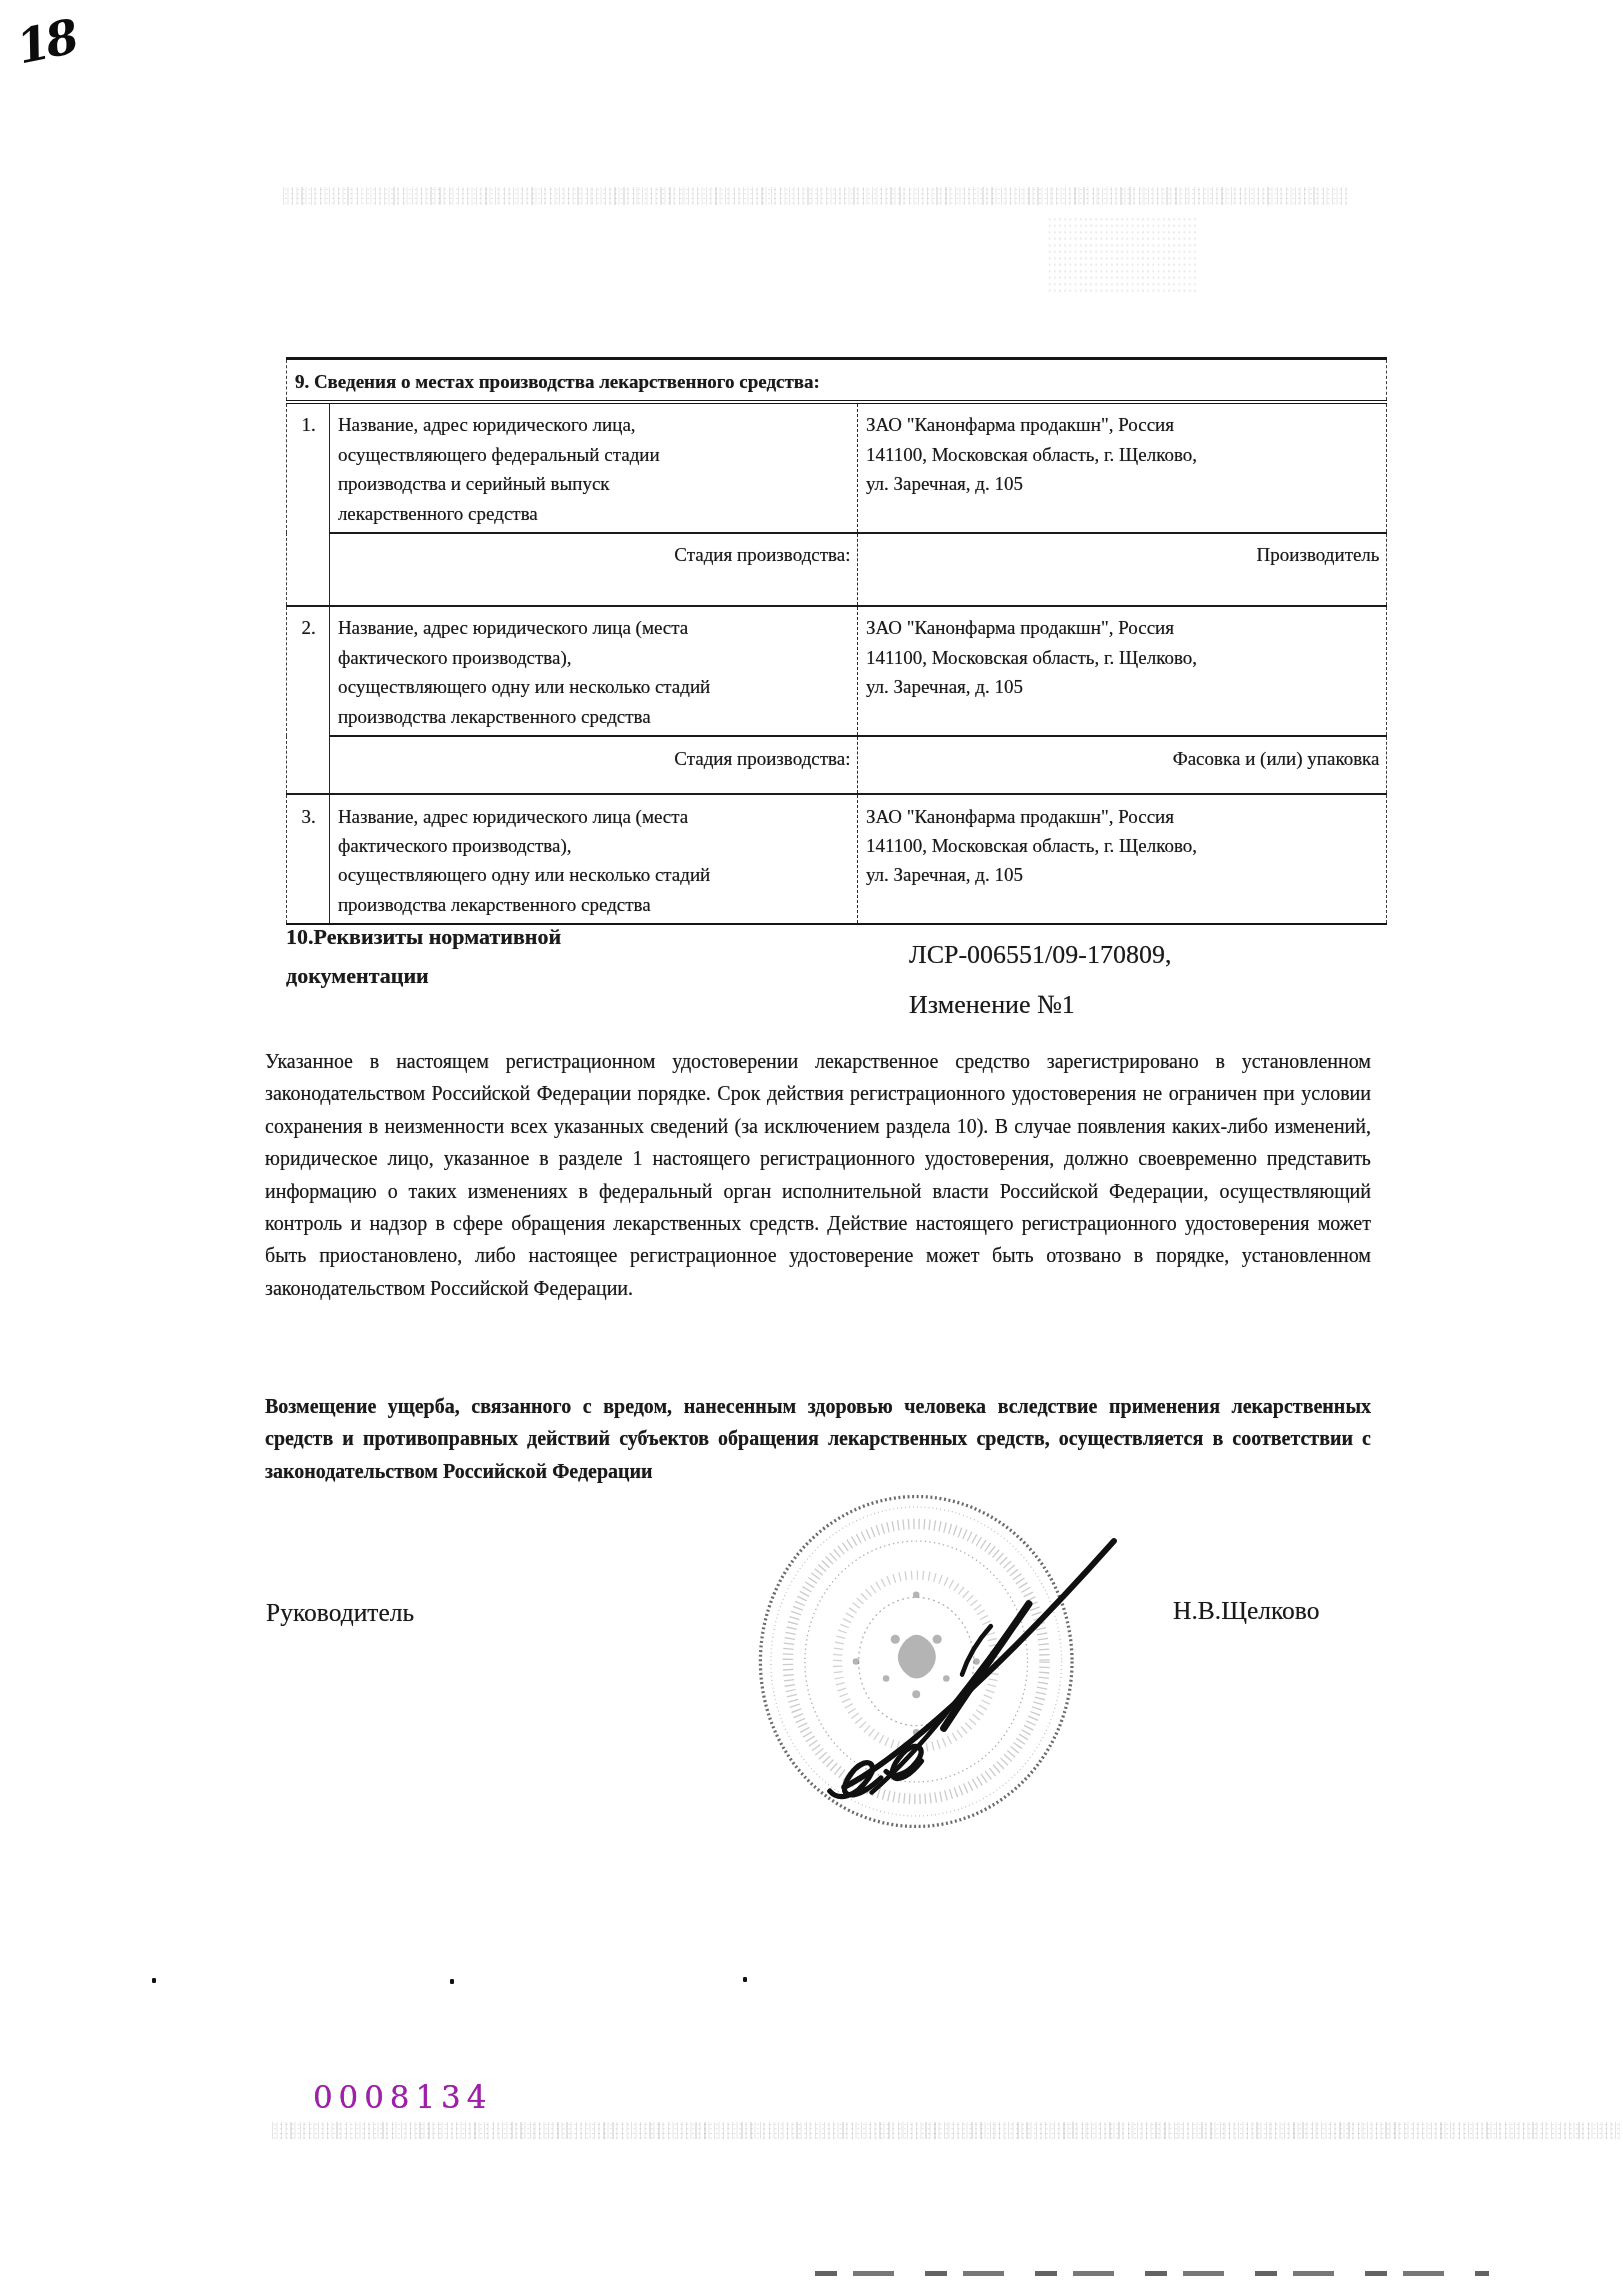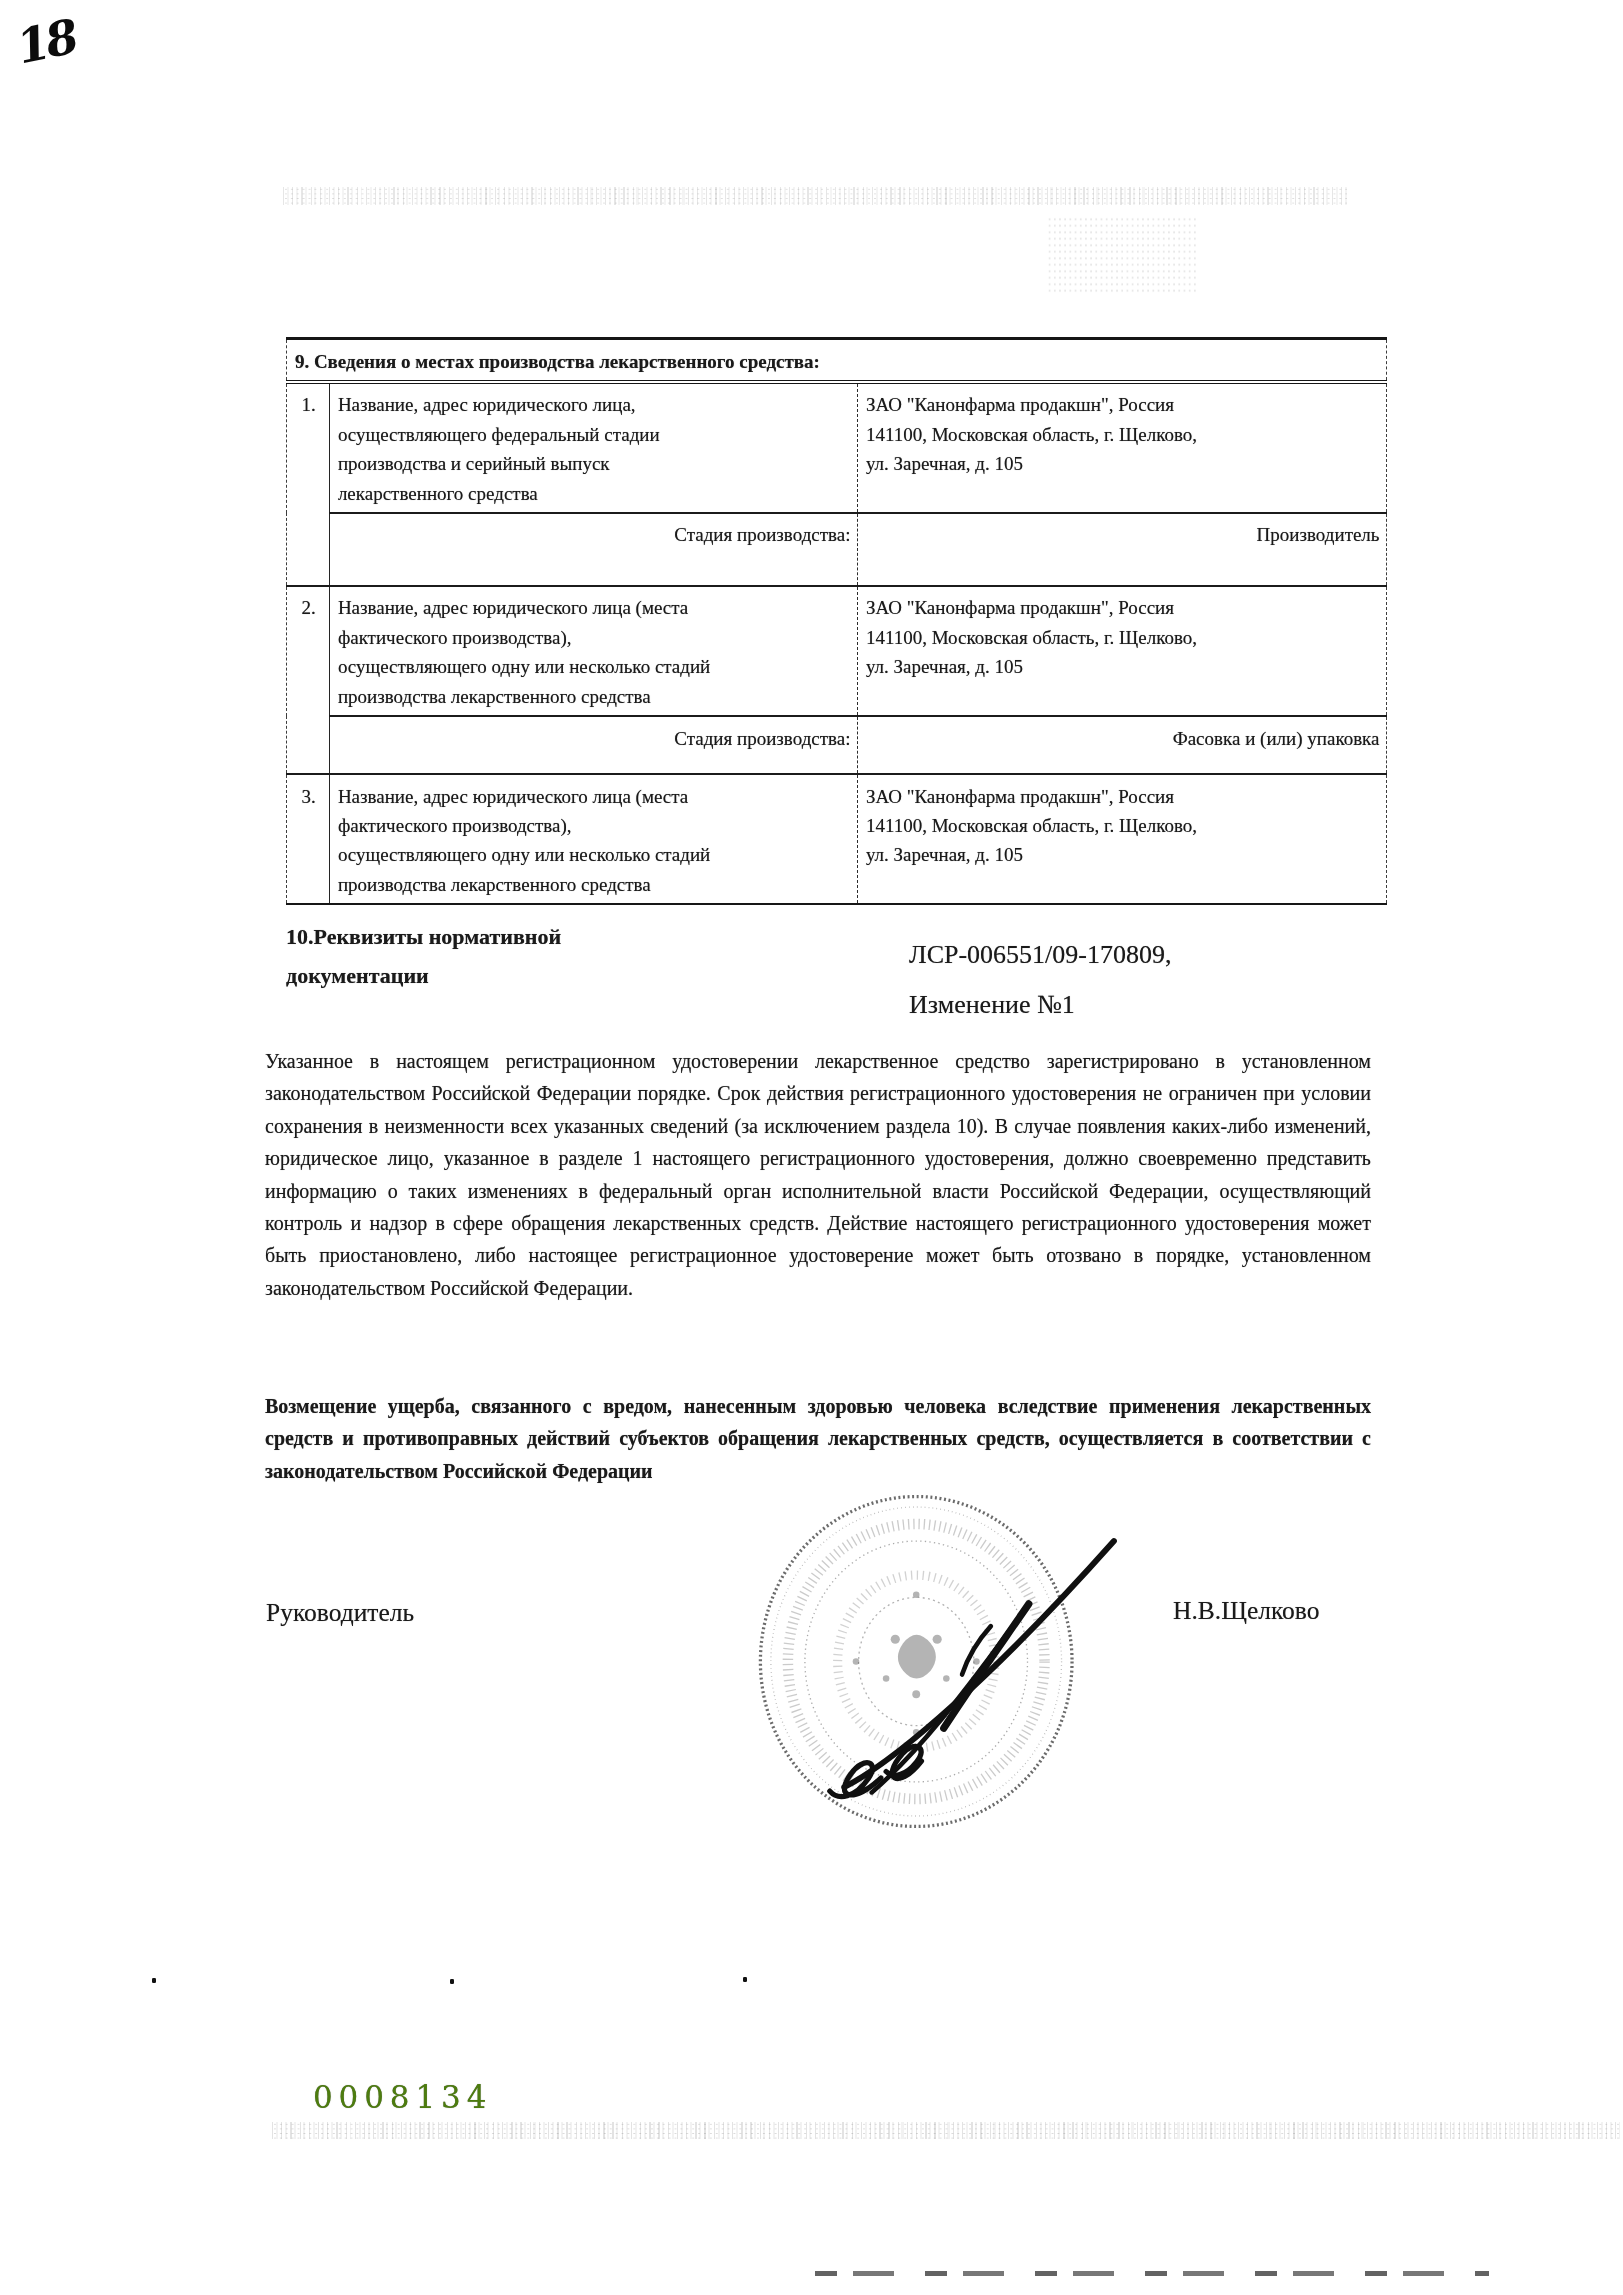--- a/index.html
+++ b/index.html
@@ -45,21 +45,21 @@
     background:repeating-linear-gradient(90deg, #2f2f2f 0 22px, rgba(0,0,0,0) 22px 38px, #4a4a4a 38px 79px, rgba(0,0,0,0) 79px 110px);
     opacity:.75;
   }
   .dot {
     position:absolute; width:3.9px; height:5.2px;
     background:#111; border-radius:1.3px;
   }
 
   
   table.sites {
-    position:absolute; left:286px; top:337px;
+    position:absolute; left:286px; top:357px;
     width:1100px;
     border-collapse:collapse; table-layout:fixed;
     border-left:1.3px dashed #3d3d3d;
     border-right:1.3px dashed #3d3d3d;
     border-top:3.3px solid #161616;
     border-bottom:2.6px solid #161616;
   }
   table.sites td {
     vertical-align:top;
     font-size:19px; line-height:1.55;
@@ -103,21 +103,21 @@
 
   
   .sign-role { position:absolute; left:266px;  top:1598px; font-size:25.5px; }
   .sign-name { position:absolute; left:1173px; top:1596px; font-size:25.5px; }
   .stamp-wrap { position:absolute; left:746px; top:1478px; width:419px; height:367px; }
 
   
   .serial {
     position:absolute; left:313px; top:2079px;
     font-family:"DejaVu Serif", serif;
-    font-size:31px; letter-spacing:5.9px; color:#4d7c0f;
+    font-size:31px; letter-spacing:5.9px; color:#a21caf;
   }
 </style>
 </head>
 <body>
 
 <div class="hand-num">18</div>
 
 <div class="noise-band" style="left:283px; top:187px; width:1064px; height:18.3px;"></div>
 <div class="noise-patch" style="left:1047px; top:216px; width:151px; height:79px;"></div>
 

